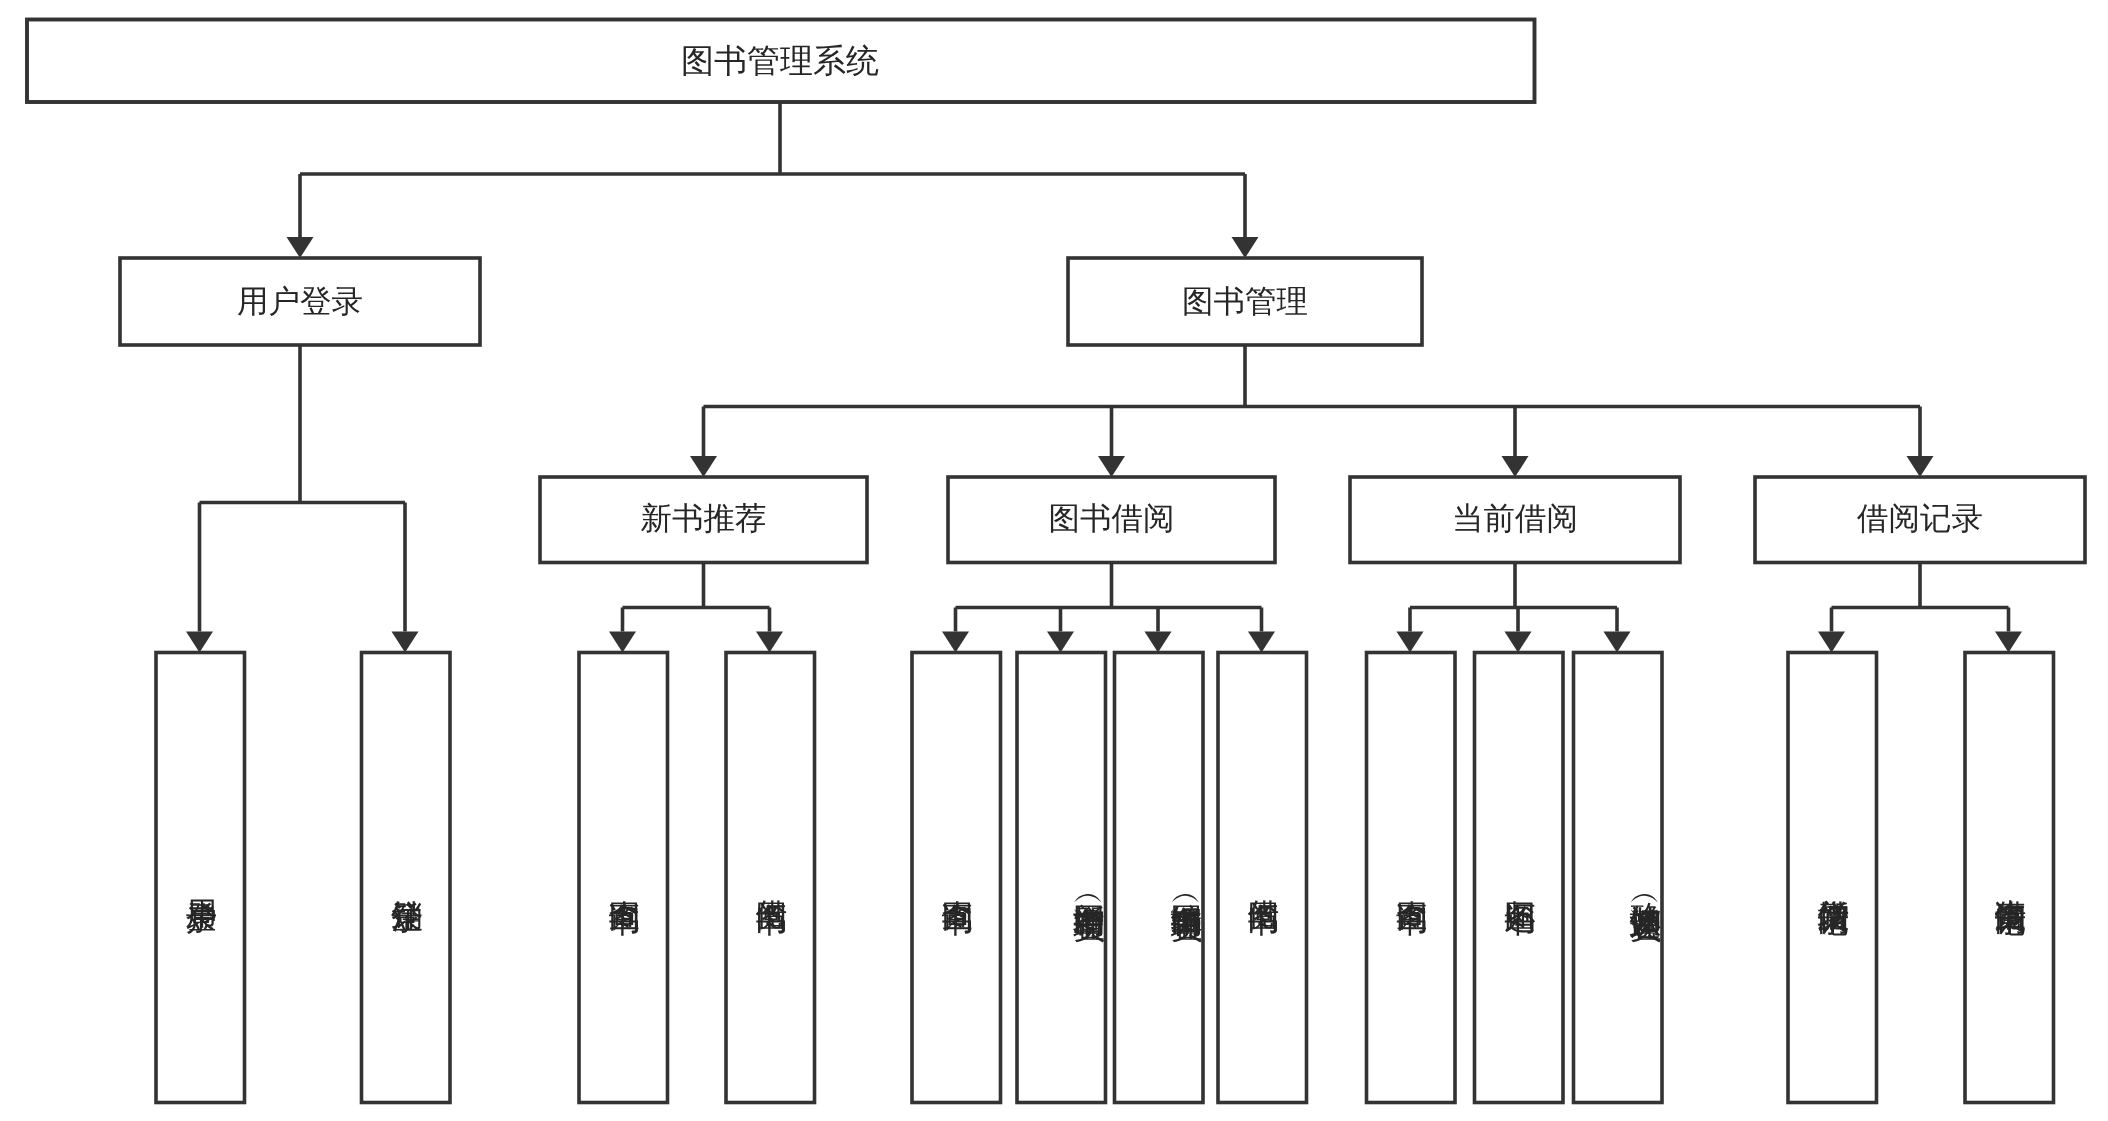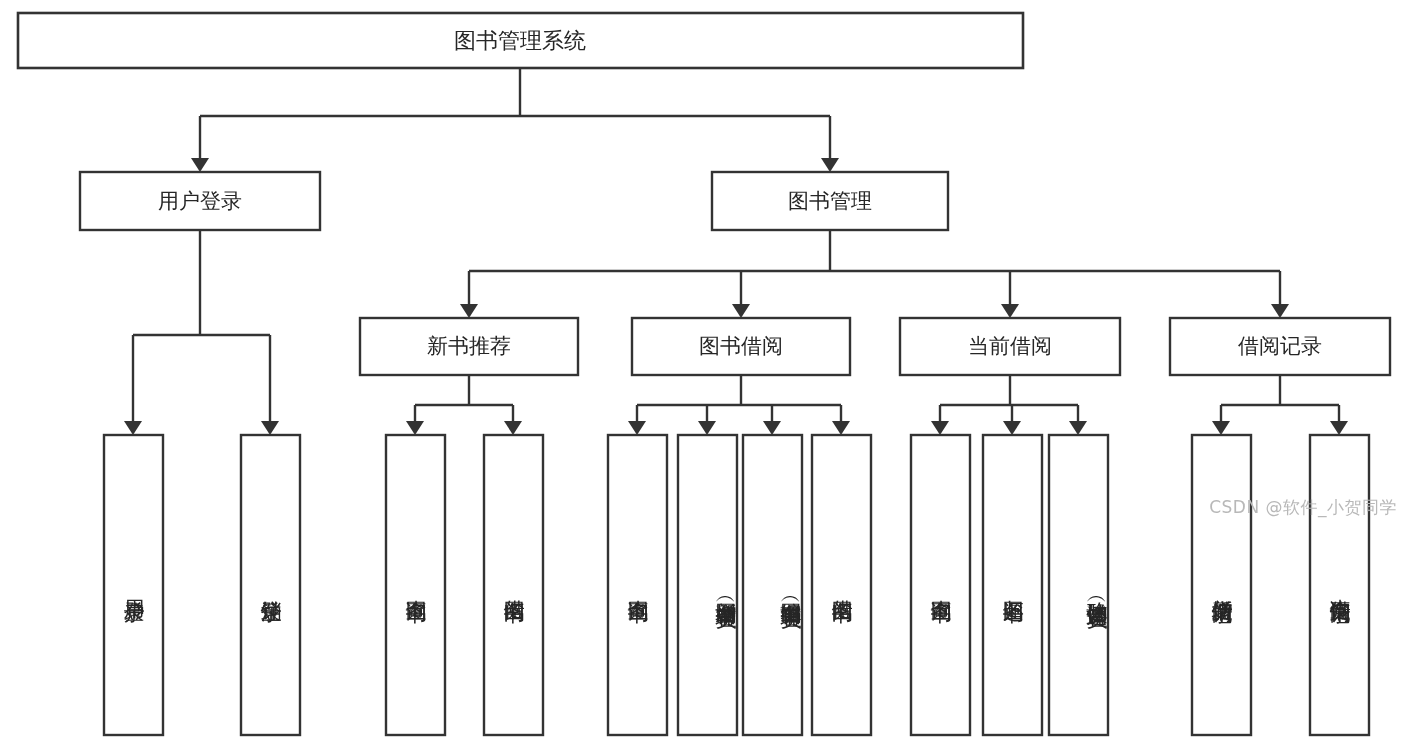--- a/index.html
+++ b/index.html
@@ -219,14 +219,13 @@
   <div class="vlabel" style="left:608px;  top:435px; width:59px; height:300px;">查询图书</div>
   <div class="vlabel" style="left:678px;  top:435px; width:59px; height:300px; align-items:flex-start; padding-top:8px; box-sizing:border-box;">新增图书（管理员）</div>
   <div class="vlabel" style="left:743px;  top:435px; width:59px; height:300px; align-items:flex-start; padding-top:8px; box-sizing:border-box;">编辑图书（管理员）</div>
   <div class="vlabel" style="left:812px;  top:435px; width:59px; height:300px;">借阅图书</div>
   <div class="vlabel" style="left:911px;  top:435px; width:59px; height:300px;">查询图书</div>
   <div class="vlabel" style="left:983px;  top:435px; width:59px; height:300px;">归还图书</div>
   <div class="vlabel" style="left:1049px; top:435px; width:59px; height:300px; align-items:flex-start; padding-top:8px; box-sizing:border-box;">确认归还（管理员）</div>
   <div class="vlabel" style="left:1192px; top:435px; width:59px; height:300px;">新增借阅记录</div>
   <div class="vlabel" style="left:1310px; top:435px; width:59px; height:300px;">查询借阅记录</div>
 
-  <div id="watermark">CSDN @软件_小贺同学</div>
 </div>
 
 </body></html>

